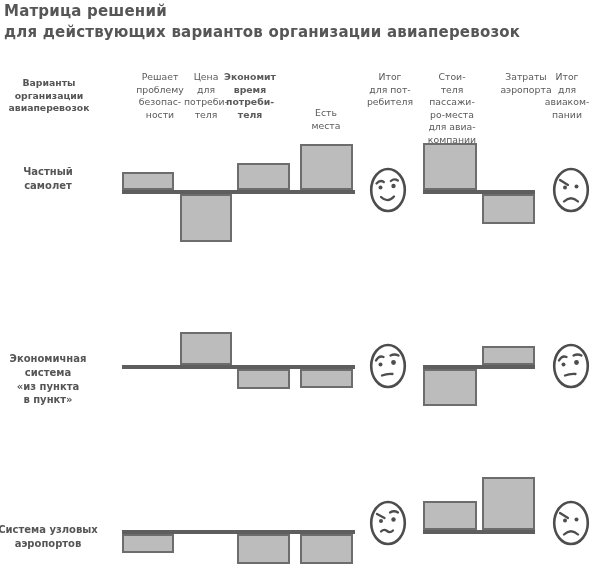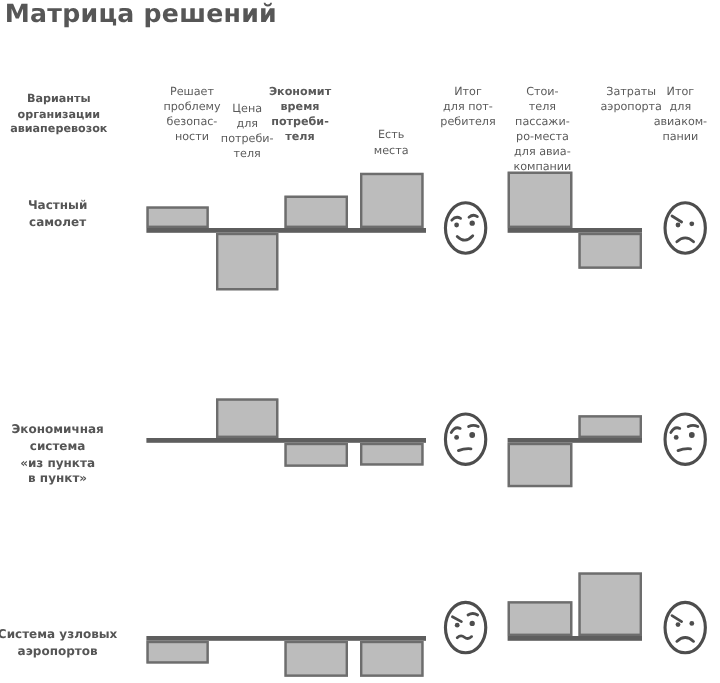--- a/index.html
+++ b/index.html
@@ -2,21 +2,21 @@
 <html><head>
 <meta charset="utf-8">
 <style>
   html,body{margin:0;padding:0;background:#fff;}
   .canvas{
     position:relative;width:600px;height:569px;background:#ffffff;
     font-family:"DejaVu Sans", sans-serif;overflow:hidden;
   }
   .title{
     position:absolute;left:4px;top:1px;
-    font-weight:bold;font-size:21px;line-height:21px;letter-spacing:.2px;
+    font-weight:bold;font-size:15px;line-height:21px;letter-spacing:.2px;
     color:#565656;
   }
   .hdr{
     position:absolute;color:#5a5a5a;font-size:9.3px;line-height:12.6px;
     text-align:center;white-space:pre-line;
   }
   .corner{font-weight:bold;color:#555;}
   .row-label{
     position:absolute;color:#555;font-weight:bold;font-size:10px;line-height:13.8px;
     text-align:center;white-space:pre-line;
@@ -25,30 +25,31 @@
   .bar{position:absolute;background:#bcbcbc;border:2px solid #6d6d6d;box-sizing:border-box;}
   .face{position:absolute;width:40px;height:48px;}
   .face svg{display:block;width:100%;height:100%;}
 </style>
 </head>
 <body>
 
 <div class="canvas">
   <div class="title">
     <div>Матрица решений</div>
+    <div>для действующих вариантов организации авиаперевозок</div>
   </div>
   <div id="headers">
       <div class="hdr corner" style="left: -7px; top: 77px; width: 112px;">Варианты
 организации
 авиаперевозок</div>
       <div class="hdr" style="left: 124px; top: 71px; width: 72px;">Решает
 проблему
 безопас-
 ности</div>
-      <div class="hdr" style="left: 175px; top: 85px; width: 62px;">Цена
+      <div class="hdr" style="left: 175px; top: 71px; width: 62px;">Цена
 для
 потреби-
 теля</div>
       <div class="hdr" style="left: 214px; top: 71px; width: 72px; font-weight: bold;">Экономит
 время
 потреби-
 теля</div>
       <div class="hdr" style="left: 296px; top: 71px; width: 60px; margin-top: 36px;">Есть
 места</div>
       <div class="hdr" style="left: 357px; top: 71px; width: 66px;">Итог

